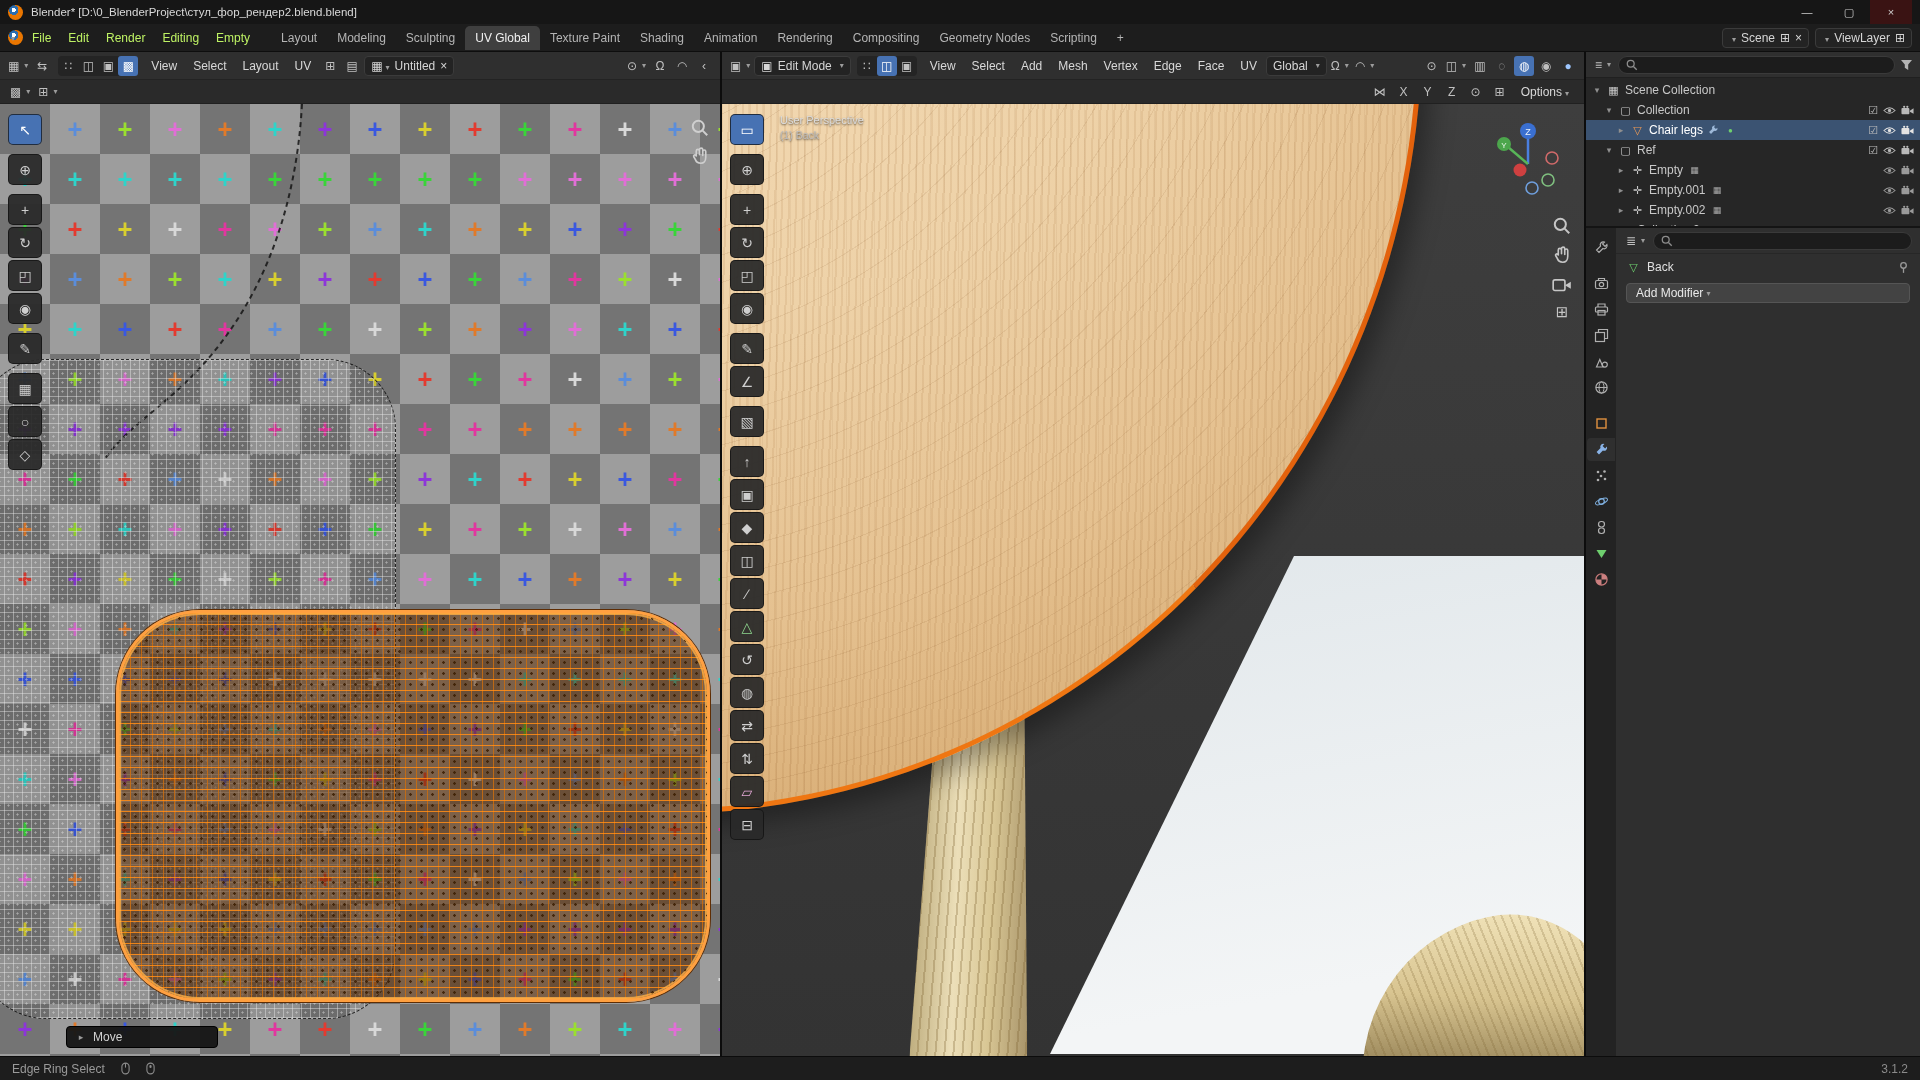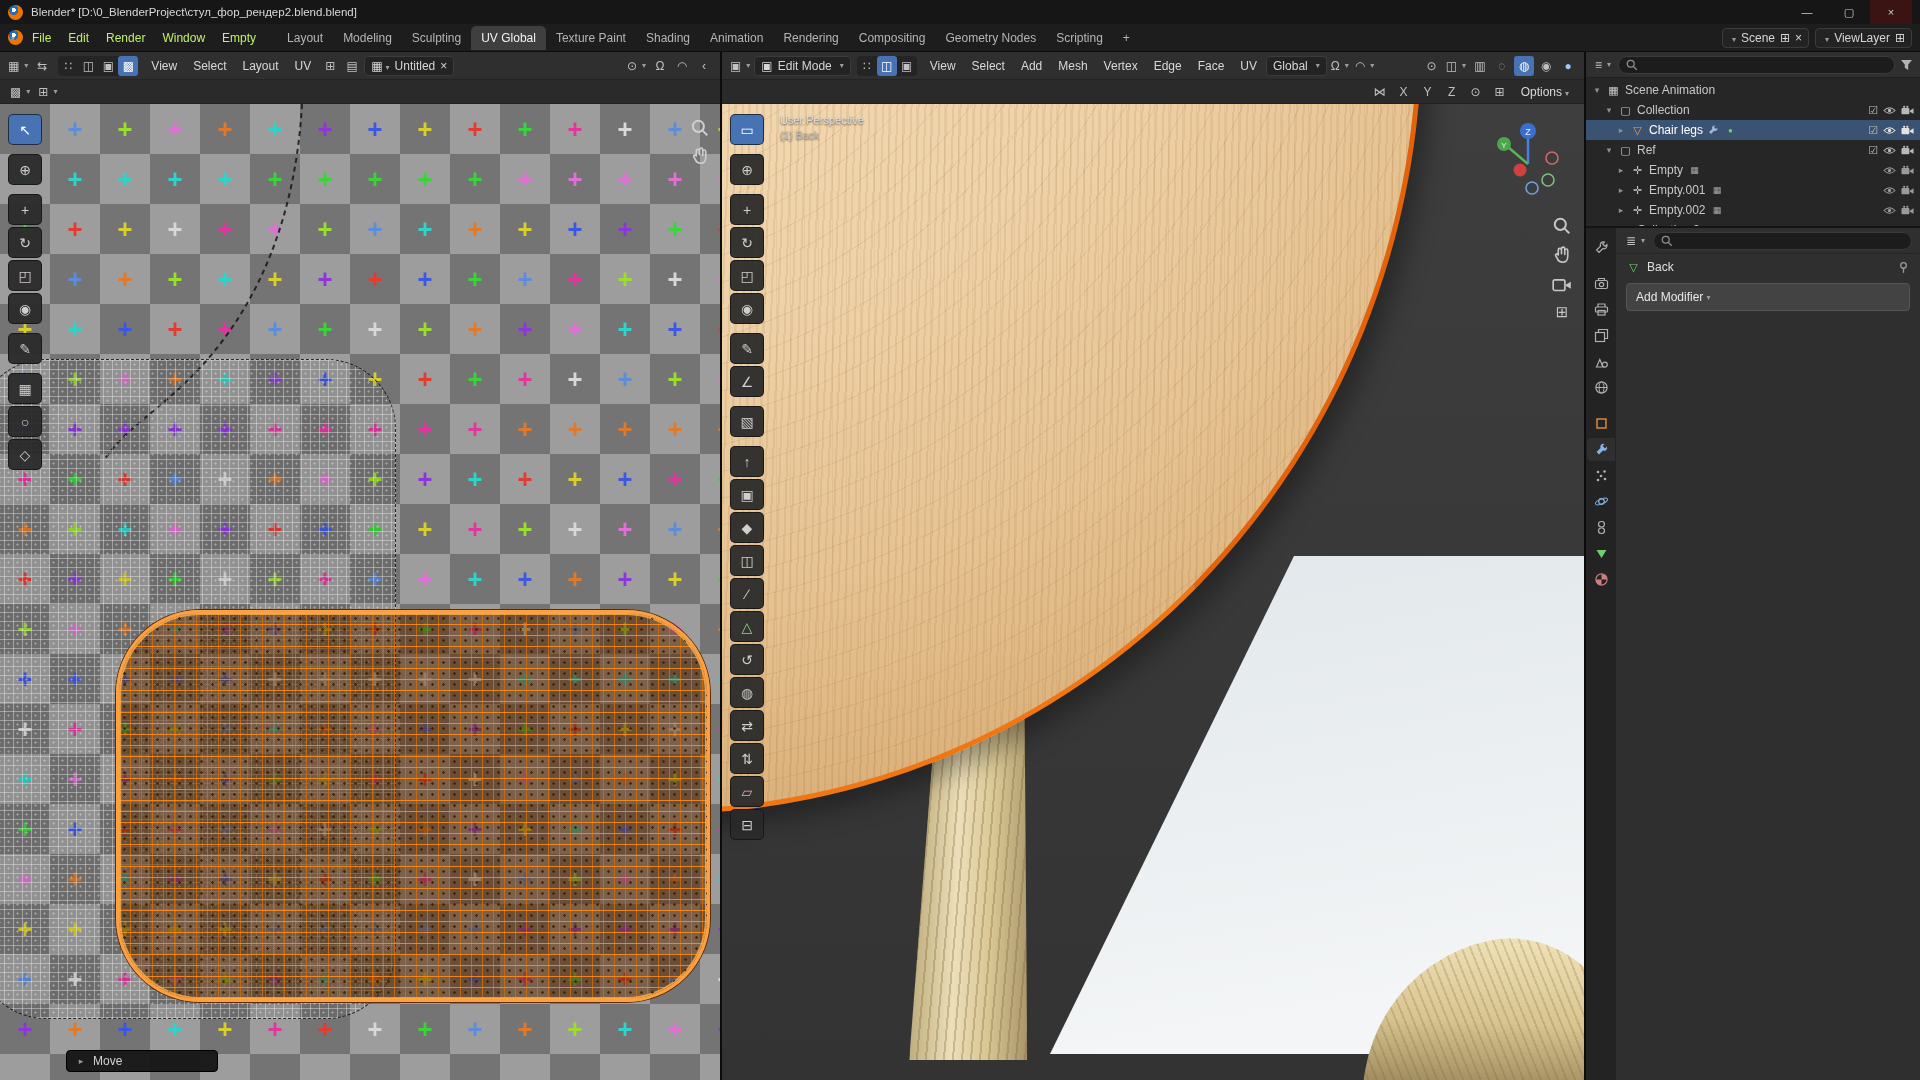--- a/index.html
+++ b/index.html
@@ -93,21 +93,21 @@
 .ind1{padding-left:18px}.ind2{padding-left:30px}
 
 .props{flex:1;display:flex;min-height:0;background:#2f2f2f}
 .ptabs{width:30px;background:#232323;display:flex;flex-direction:column;align-items:center;padding-top:8px;gap:3px;flex:0 0 auto}
 .ptab{width:28px;height:23px;display:flex;align-items:center;justify-content:center;border-radius:4px 0 0 4px}
 .ptab.grp{margin-top:10px}
 .ptab.active{background:#2f2f2f}
 .pbody{flex:1;display:flex;flex-direction:column;min-width:0}
 .p-header{height:26px;display:flex;align-items:center;gap:6px;padding:0 8px;border-bottom:1px solid #272727}
 .pcrumb{height:26px;display:flex;align-items:center;gap:6px;padding:0 10px;color:#e0e0e0}
-.addmod{margin:3px 10px 0;height:28px;background:#434343;border:1px solid #555;border-radius:4px;display:flex;align-items:center;padding:0 9px;color:#e8e8e8}
+.addmod{margin:3px 10px 0;height:20px;background:#434343;border:1px solid #555;border-radius:4px;display:flex;align-items:center;padding:0 9px;color:#e8e8e8}
 
 .statusbar{height:24px;background:#1d1d1d;border-top:1px solid #0c0c0c;display:flex;align-items:center;gap:16px;padding:0 12px;color:#9a9a9a;flex:0 0 auto}
 .sb-version{margin-left:auto;color:#8b8b8b}
 svg{display:block}
 .grnico{color:#6ecf6e}.orgico{color:#ee9a55}
 </style>
 </head>
 <body>
 
 <div class="app">
@@ -120,21 +120,21 @@
       <span class="win-btn">▢</span>
       <span class="win-btn close">×</span>
     </div>
   </div>
 
   <div class="menubar">
     <span class="blender-logo cv"></span>
     <span class="menu-item">File</span>
     <span class="menu-item">Edit</span>
     <span class="menu-item">Render</span>
-    <span class="menu-item">Window</span>
+    <span class="menu-item">Editing</span>
     <span class="menu-item">Empty</span>
     <div class="ws-tabs">
       <span class="ws-tab">Layout</span>
       <span class="ws-tab">Modeling</span>
       <span class="ws-tab">Sculpting</span>
       <span class="ws-tab active">UV Global</span>
       <span class="ws-tab">Texture Paint</span>
       <span class="ws-tab">Shading</span>
       <span class="ws-tab">Animation</span>
       <span class="ws-tab">Rendering</span>
@@ -708,21 +708,21 @@
               </svg>
           </div>
           <svg width="13" height="12" viewBox="0 0 13 12">
               <path d="M1 1h11L8.2 5.6V11L4.8 8.8V5.6z" fill="#b4b4b4"></path>
             </svg>
         </div>
         <div class="otree">
           <div class="orow">
             <span class="disc">▾</span>
             <span class="oicon">▦</span>
-            <span class="lbl">Scene Animation</span>
+            <span class="lbl">Scene Collection</span>
               <span class="grow"></span>
           </div>
           <div class="orow ind1">
             <span class="disc">▾</span>
             <span class="oicon">▢</span>
             <span class="lbl">Collection</span>
               <span class="grow"></span>
             <span class="rt">
               <span class="chk">☑</span>
               <svg width="13" height="9" viewBox="0 0 14 9">
@@ -956,13 +956,25 @@
               </svg>
           </div>
           <div class="addmod cv">
             <span>Add Modifier</span>
           </div>
         </div>
       </div>
     </section>
   </div>
 
+  <div class="statusbar">
+    <span>Edge Ring Select</span>
+    <svg width="9" height="13" viewBox="0 0 10 14">
+        <rect x="1" y="1" width="8" height="12" rx="4" fill="none" stroke="#8d8d8d" stroke-width="1.2"></rect>
+        <path d="M5 1v5" stroke="#8d8d8d" stroke-width="1.2"></path>
+      </svg>
+    <svg width="9" height="13" viewBox="0 0 10 14">
+        <rect x="1" y="1" width="8" height="12" rx="4" fill="none" stroke="#8d8d8d" stroke-width="1.2"></rect>
+        <rect x="3.8" y="3" width="2.4" height="3.5" rx="1.2" fill="#8d8d8d"></rect>
+      </svg>
+    <span class="sb-version">3.1.2</span>
+  </div>
 </div>
 
 </body></html>

